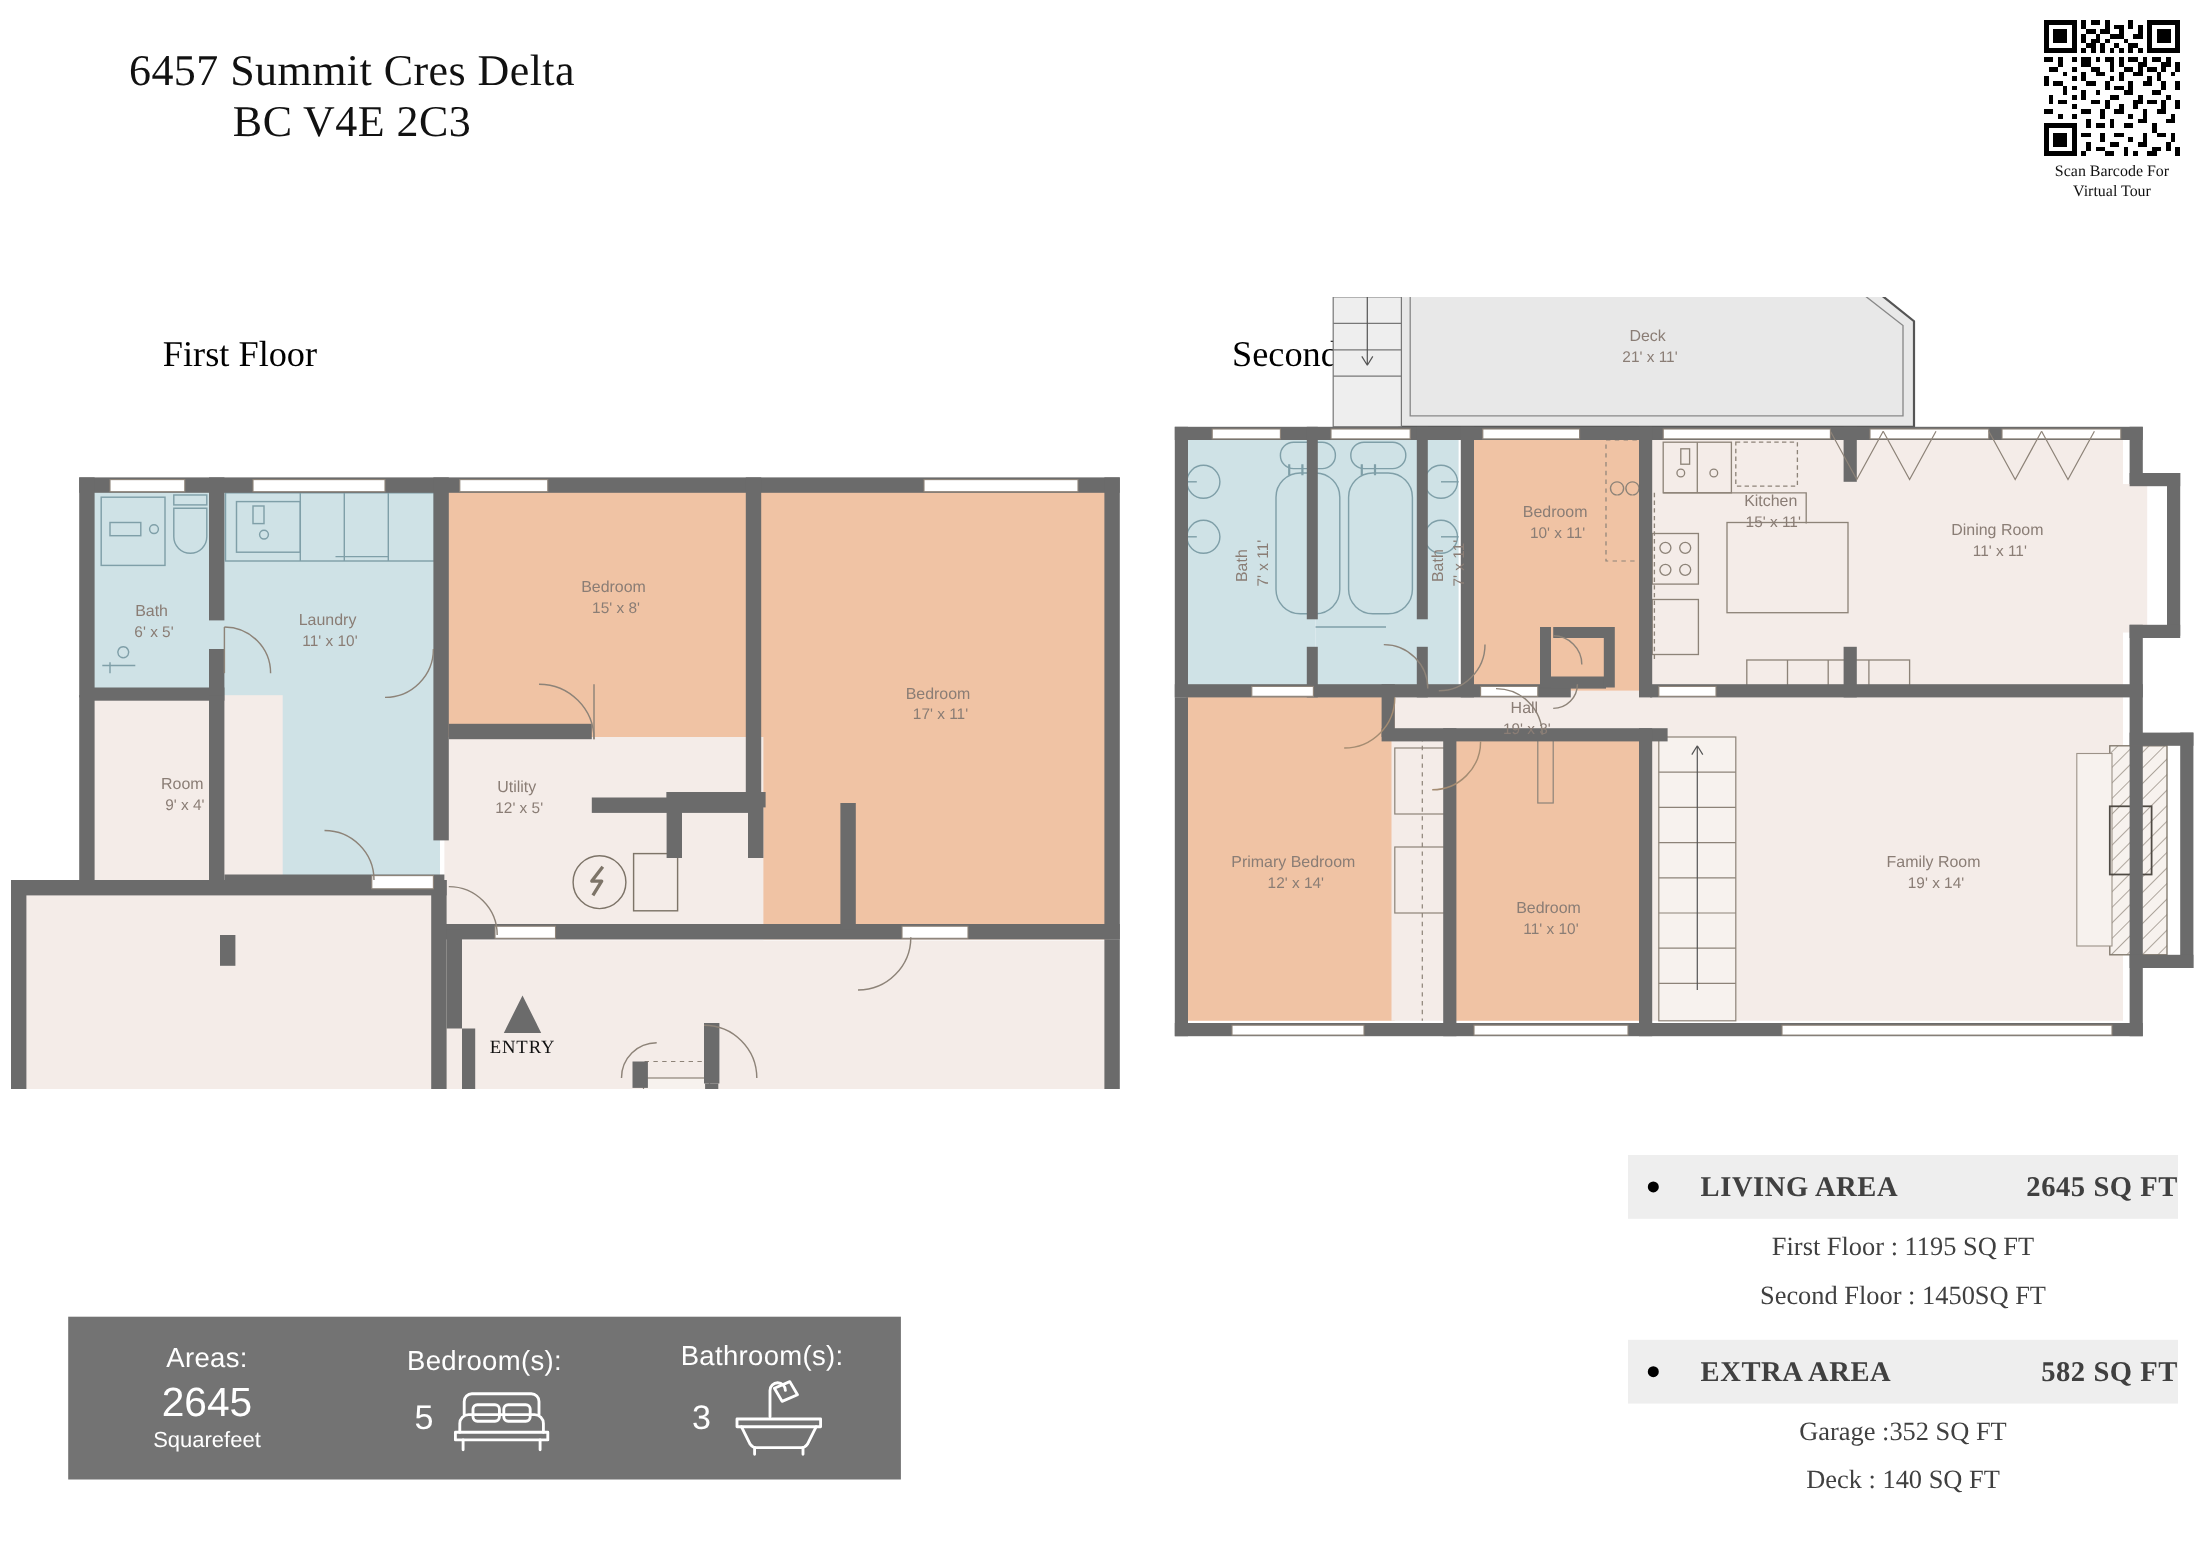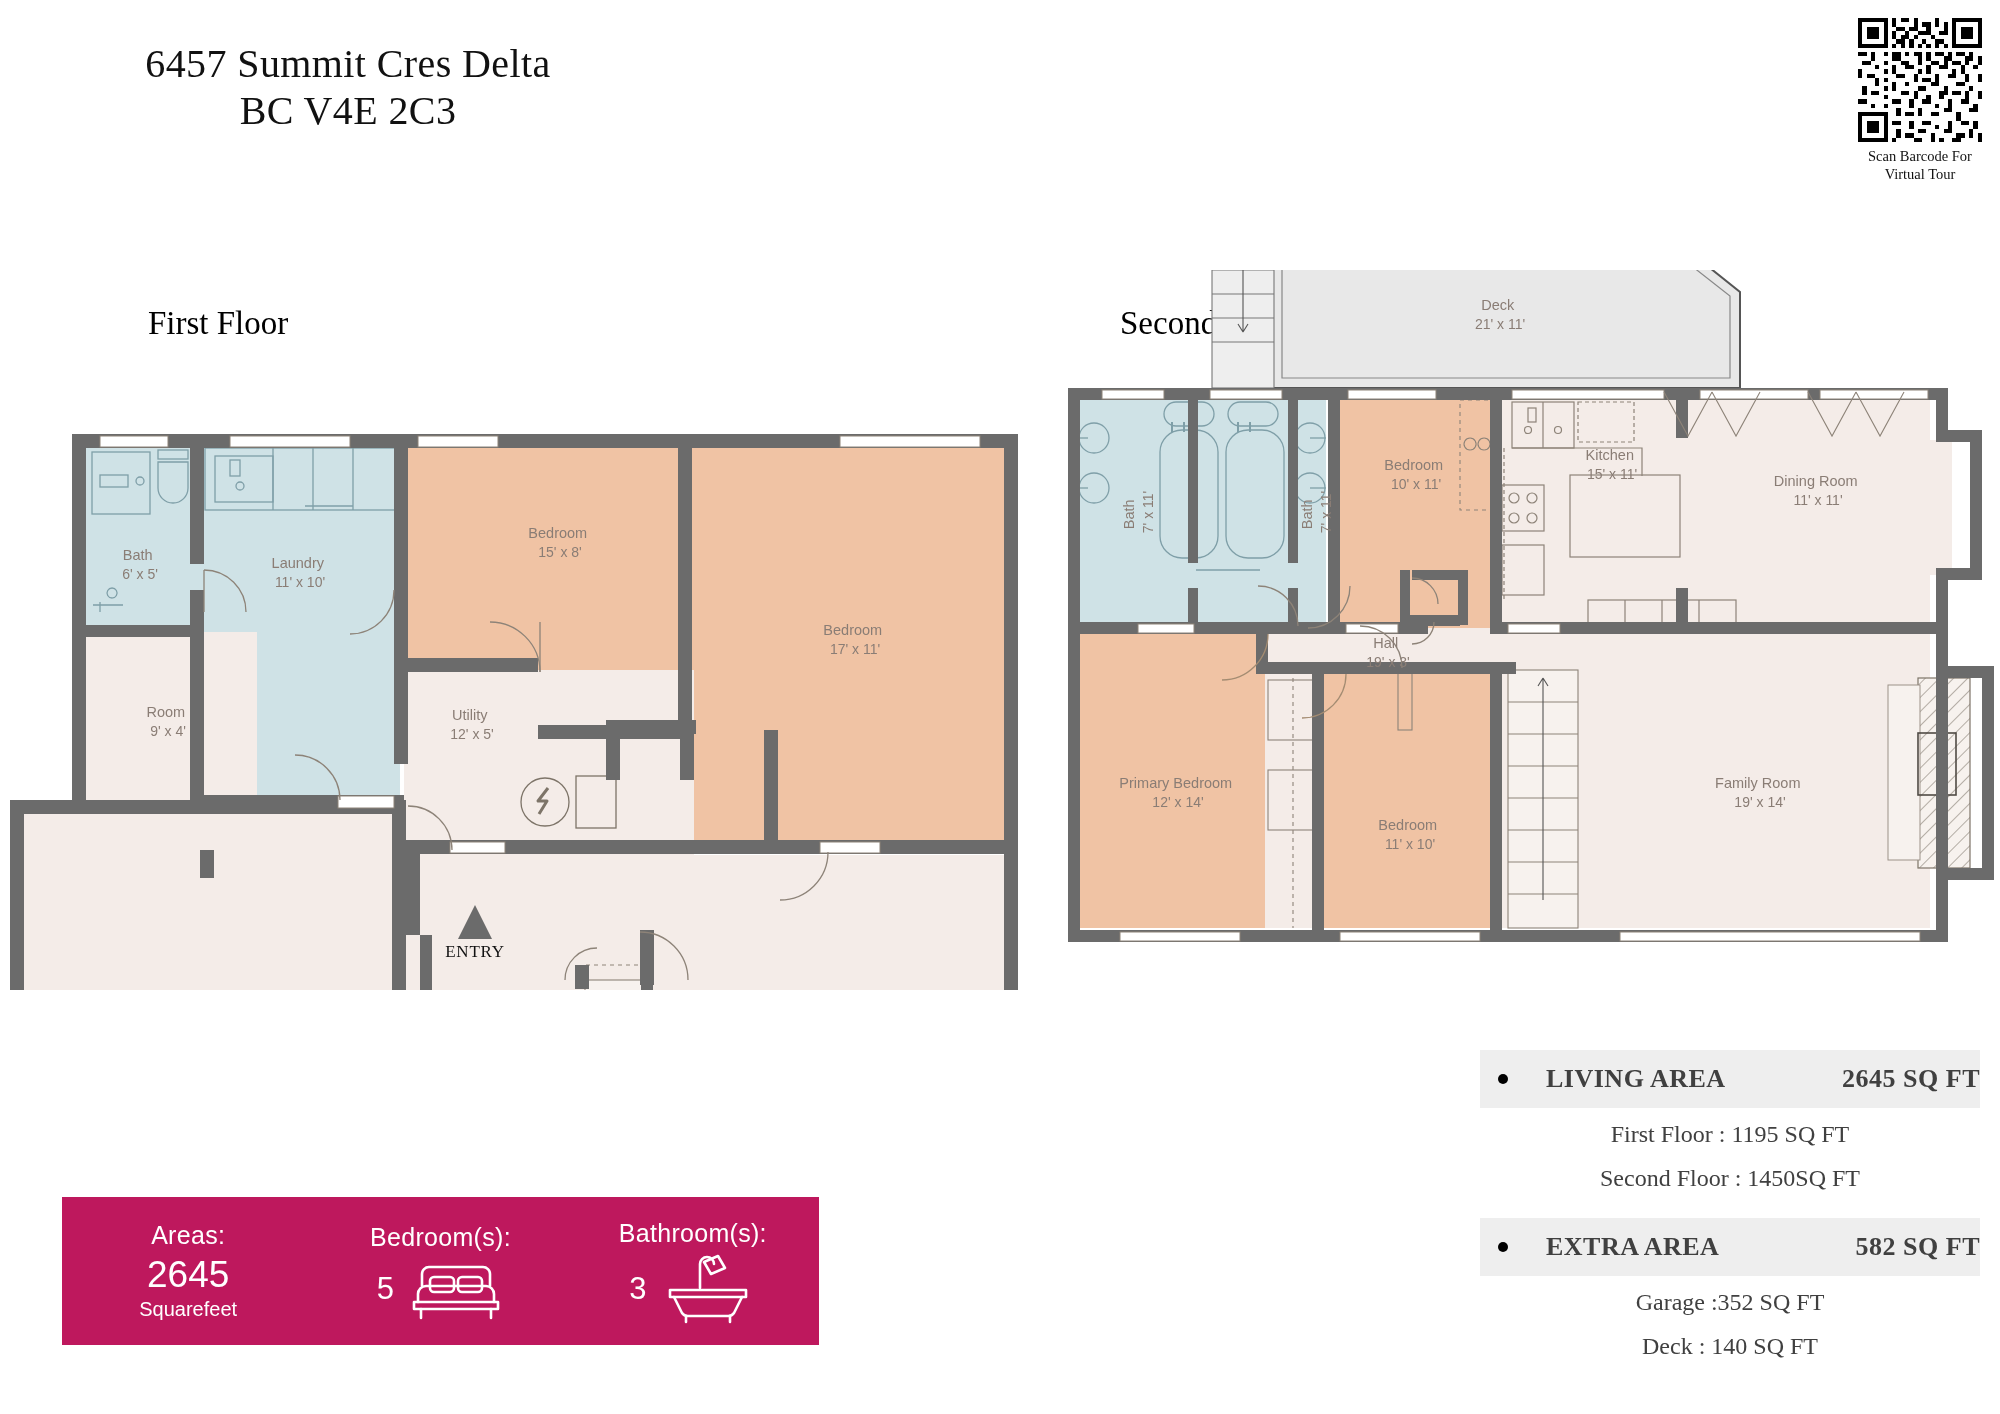--- a/index.html
+++ b/index.html
@@ -5,21 +5,21 @@
   html,body{margin:0;padding:0;}
   body{
     width:2000px;height:1414px;background:#ffffff;
     font-family:"Liberation Sans", sans-serif;
     position:relative;overflow:hidden;
   }
   .abs{position:absolute;}
 
   
   #title-block{left:0;top:40px;width:640px;text-align:center;
-    font-family:"Liberation Serif", serif;color:#111;padding-left:28px;}
+    font-family:"Liberation Serif", serif;color:#111;}
   #title-line1{font-size:40px;line-height:1.18;letter-spacing:.4px;}
   #title-line2{font-size:40px;line-height:1.18;letter-spacing:.4px;}
 
   #qr-block{left:1855px;top:18px;width:130px;text-align:center;}
   #qr-code{width:124px;height:124px;margin:0 auto;display:block;}
   #qr-caption{font-family:"Liberation Serif", serif;font-size:14.5px;
     color:#111;line-height:1.25;margin-top:5px;}
 
   
   .floor-title{font-family:"Liberation Serif", serif;font-size:33px;color:#000000;}
@@ -45,21 +45,21 @@
   
   #entry-marker{left:430px;top:905px;width:90px;text-align:center;}
   #entry-tri{width:0;height:0;margin:0 auto;
     border-left:17px solid transparent;border-right:17px solid transparent;
     border-bottom:34px solid #6b6b6b;}
   #entry-label{font-family:"Liberation Serif", serif;font-size:17px;
     color:#111;margin-top:3px;letter-spacing:.8px;}
 
   
   #summary-bar{left:62px;top:1197px;width:757px;height:148px;
-    background:#be185d;color:#fff;display:flex;align-items:center;}
+    background:#737373;color:#fff;display:flex;align-items:center;}
   .sum-cell{flex:1;text-align:center;}
   .sum-head{font-size:25px;font-weight:300;letter-spacing:.3px;margin-bottom:6px;}
   #areas-val{font-size:37px;line-height:1.05;font-weight:300;}
   #areas-unit{font-size:20px;font-weight:300;margin-top:4px;}
   .icon-row{display:flex;align-items:center;justify-content:center;gap:14px;margin-top:2px;}
   .icon-num{font-size:31px;font-weight:300;}
 
   
   #area-legend{left:1480px;top:1050px;width:500px;
     font-family:"Liberation Serif", serif;color:#404040;}

